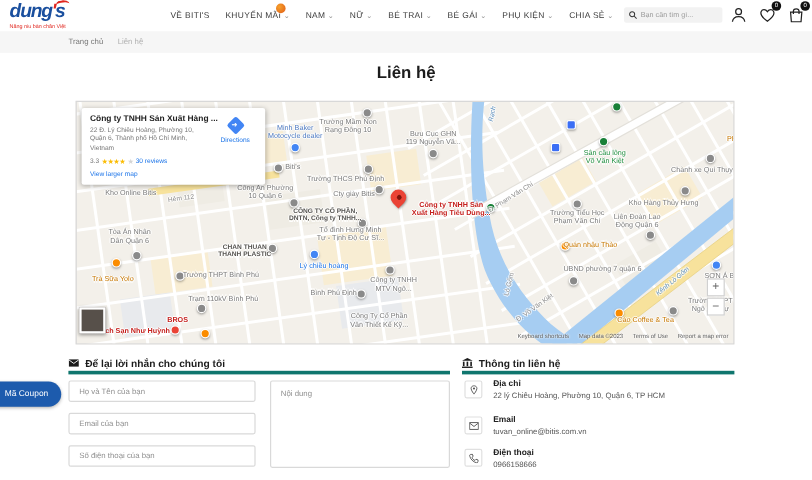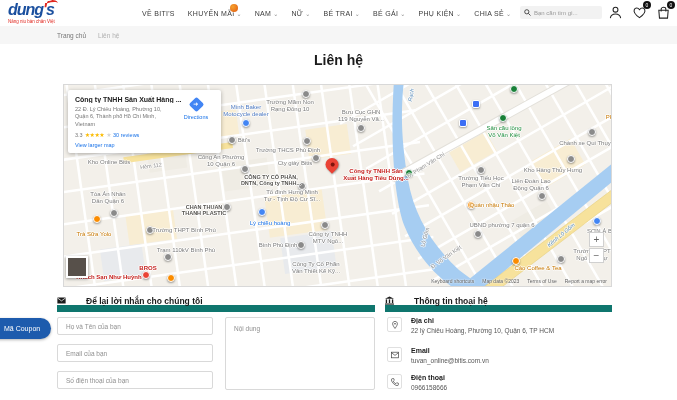--- a/index.html
+++ b/index.html
@@ -83,22 +83,22 @@
   .zoom-btn { position:absolute; left:525px; width:15px; height:15px; background:#fff; z-index:6;
     border:1px solid #d0d0d0; color:#666; font-size:10px; line-height:13px; text-align:center; cursor:pointer; }
   .zoom-in { top:147px; } .zoom-out { top:163px; }
   .pegman-thumb { position:absolute; left:2px; top:171px; width:22px; height:22px; z-index:6;
     background:#57504a; border:2px solid #fff; box-shadow:0 1px 3px rgba(0,0,0,.4); cursor:pointer; }
   .map-attr { position:absolute; right:4px; bottom:2px; display:flex; gap:8px; z-index:6; }
   .map-attr span { font-size:5px; color:#5f5f5f;
     text-shadow:0 0 2px #fff,0 0 2px #fff; cursor:pointer; white-space:nowrap; }
 
   
-  .sec-head { position:absolute; top:296px; height:16px; border-bottom:7px solid #0f766e;
-    display:flex; align-items:center; gap:20px; font-size:8.5px; font-weight:bold; color:#1c1c1c; }
+  .sec-head { position:absolute; top:296px; height:16px; border-bottom:3px solid #0f766e;
+    display:flex; align-items:center; gap:5px; font-size:8.5px; font-weight:bold; color:#1c1c1c; }
   .sec-head svg { width:9px; height:9px; }
   .head-left { left:57px; width:318px; }
   .head-right { left:385px; width:227px; }
   .fld { position:absolute; left:57px; width:156px; height:18px; border:1px solid #d9d9d9; border-radius:2px;
     font-size:6.5px; color:#333; padding-left:8px; outline:none; background:#fff;
     font-family:"Liberation Sans", sans-serif; }
   .fld::placeholder, .msg::placeholder { color:#8f8f8f; }
   .f1 { top:317px; } .f2 { top:344px; } .f3 { top:371px; }
   .msg { position:absolute; left:225px; top:317px; width:150px; height:73px; border:1px solid #d9d9d9;
     border-radius:2px; font-size:6.5px; color:#333; padding:7px 8px; outline:none; resize:none;
@@ -373,21 +373,21 @@
   <textarea class="msg" placeholder="Nội dung" style=""></textarea>
 
   <div class="sec-head head-right">
     <svg viewBox="0 0 12 11">
         <polygon points="6,0 12,3 0,3" fill="#1c1c1c"></polygon>
         <rect x="1" y="4" width="1.8" height="5" fill="#1c1c1c"></rect>
         <rect x="5.1" y="4" width="1.8" height="5" fill="#1c1c1c"></rect>
         <rect x="9.2" y="4" width="1.8" height="5" fill="#1c1c1c"></rect>
         <rect x="0" y="9.5" width="12" height="1.5" fill="#1c1c1c"></rect>
       </svg>
-    <span>Thông tin thoại hệ</span>
+    <span>Thông tin liên hệ</span>
   </div>
   <div class="citem ci-1">
     <div class="cicon">
         <svg viewBox="0 0 8 10">
           <path d="M4 0.5 C5.9 0.5 7 1.9 7 3.5 C7 5.5 4 9.3 4 9.3 C4 9.3 1 5.5 1 3.5 C1 1.9 2.1 0.5 4 0.5 Z" fill="none" stroke="#444" stroke-width="0.9"></path>
           <circle cx="4" cy="3.4" r="1" fill="#444"></circle>
         </svg>
       </div>
     <div>
         <div class="ci-title">Địa chỉ</div>

